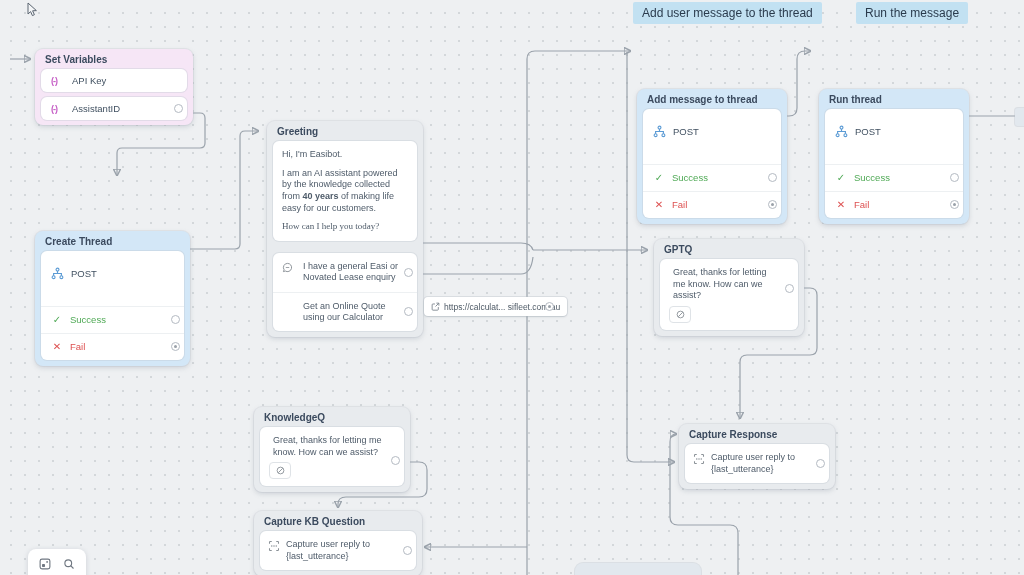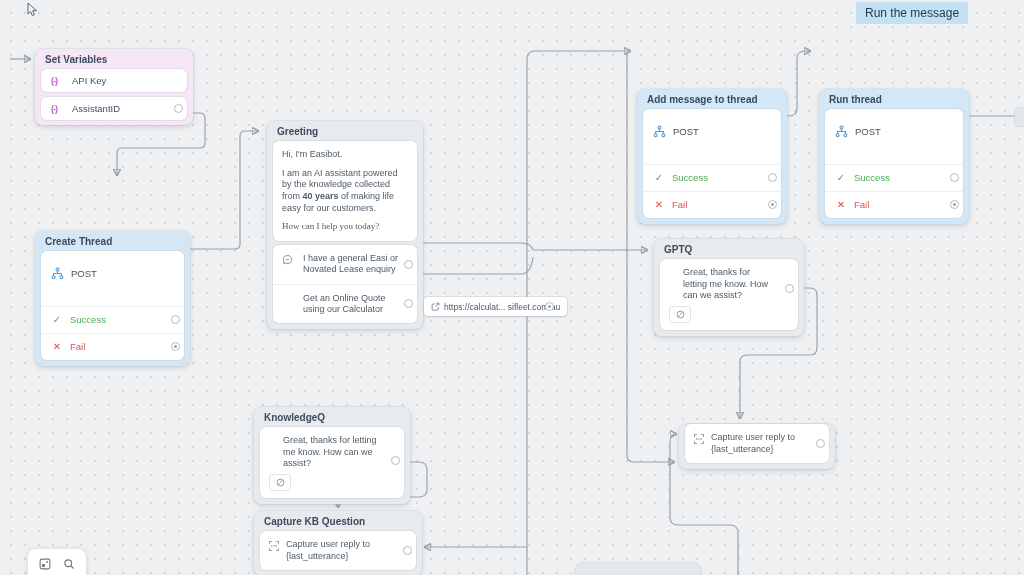--- a/index.html
+++ b/index.html
@@ -32,21 +32,21 @@
   .card-row{background:#fff;border-radius:6px;margin:0 6px 5px;position:relative;display:flex;align-items:center;gap:7px;padding:6px 18px 6px 10px;font-size:9.5px;color:#405060;box-shadow:0 0 0 1px rgba(190,198,206,.35);}
   .blue{background:#d3e7f7;margin-top:48px;}
   .gray{background:#e8ebee;}
   .pink{background:#f6e6f6;}
   .msg{font-size:9px;color:#4e5b69;line-height:1.3;padding:8px 9px;}
   .msg p{margin:0 0 7px;}
   .msg p:last-child{margin:0;font-family:Liberation Serif, serif;}
   .btnrow{position:relative;padding:8px 16px 8px 30px;font-size:9px;color:#4e5b69;line-height:1.25;}
   .btnrow + .btnrow{border-top:1px solid #edf0f2;}
   .btnrow .bicon{position:absolute;left:9px;top:9px;}
-  .prompt{font-size:9px;color:#4e5b69;line-height:1.3;padding:8px 22px 2px 23px;}
+  .prompt{font-size:9px;color:#4e5b69;line-height:1.3;padding:8px 22px 2px 13px;}
   .mini-btn{display:inline-flex;align-items:center;justify-content:center;width:20px;height:15px;
     border:1px solid #dfe3e7;border-radius:4px;margin:2px 0 7px 9px;}
   .cap{font-size:9px;color:#4e5b69;line-height:1.3;padding:8px 24px 8px 8px;display:flex;gap:6px;overflow-wrap:anywhere;border-radius:14px;}
   .sticky{position:absolute;z-index:3;background:#c2e1f2;color:#2a3b4d;font-size:12px;
     padding:4px 9px;border-radius:2px;white-space:nowrap;}
   .chip{position:absolute;left:424px;top:297px;z-index:2;height:19px;background:#fff;border-radius:4px;
     display:flex;align-items:center;gap:4px;padding:0 7px;font-size:8.5px;color:#4e5a66;
     box-shadow:0 1px 2px rgba(120,130,145,.25),0 0 0 1px rgba(190,198,206,.4);white-space:nowrap;}
   .chip-port{position:absolute;left:545px;top:302px;z-index:2;width:7px;height:7px;border:1.3px solid #b4bac2;
     border-radius:50%;background:#fff;box-sizing:content-box;}
@@ -79,20 +79,21 @@
     <path d="M527 575 V59 Q527 51 535 51 H630" marker-end="url(#arr)"></path>
     <path d="M627 52 V455 Q627 462 634 462 H674" marker-end="url(#arr)"></path>
     <path d="M776 116 H789 Q797 116 797 108 V59 Q797 51 805 51 H810" marker-end="url(#arr)"></path>
     <path d="M957 116 H1016"></path>
     <path d="M793 288 H810 Q817 288 817 295 V348 Q817 355 810 355 H747 Q740 355 740 362 V418" marker-end="url(#arr)"></path>
     <path d="M738 575 V533 Q738 525 730 525 H678 Q670 525 670 517 V442 Q670 434 676 434" marker-end="url(#arr)"></path>
     <path d="M401 462 H419 Q427 462 427 470 V489 Q427 497 419 497 H346 Q338 497 338 504 V507" marker-end="url(#arr)"></path>
     <path d="M527 547 H425" marker-end="url(#arr)"></path>
   </svg>
 
+  <div class="sticky" style="left:633px;top:2px;">Add user message to the thread</div>
   <div class="sticky" style="left:856px;top:2px;">Run the message</div>
 
   <div class="node pink" style="left:35px;top:49px;width:158px;">
     <div class="hdr">Set Variables</div>
     <div class="card-row">
       <span class="vicon">(-)</span>
       <span>API Key</span>
     </div>
     <div class="card-row">
       <span class="vicon">(-)</span>
@@ -123,21 +124,21 @@
       <div class="row err">
         <span class="glyph err">✕</span>
         <span>Fail</span>
         <span class="port dot"></span>
       </div>
     </div>
   </div>
 
   <div class="node gray" style="left:267px;top:121px;width:156px;">
     <div class="hdr">Greeting</div>
-    <div class="body msg" style="margin-bottom:4px;">
+    <div class="body msg" style="margin-bottom:12px;">
       <p>Hi, I'm Easibot.</p>
       <p><span>I am an AI assistant powered by the knowledge collected from </span><b>40 years</b><span> of making life easy for our customers.</span></p>
       <p>How can I help you today?</p>
     </div>
     <div class="body">
       <div class="btnrow">
         <svg class="ic bicon" width="11" height="11" viewBox="0 0 16 16">
             <path d="M8 2 a6 6 0 1 1 -3.2 11.1 L2 14 l1.1-2.6 A6 6 0 0 1 8 2 Z" fill="none" stroke="#8a9197" stroke-width="1.4"></path>
             <path d="M5.5 8 h5" stroke="#8a9197" stroke-width="1.2"></path>
           </svg>
@@ -256,20 +257,21 @@
               <circle cx="11" cy="8" r="1"></circle>
             </g>
           </svg>
         <span>Capture user reply to {last_utterance}</span>
         <span class="port"></span>
       </div>
     </div>
   </div>
 
   <div class="node gray" style="left:679px;top:424px;width:156px;">
+    <div class="hdr">Capture Response</div>
     <div class="body">
       <div class="cap">
         <svg class="ic" style="flex:0 0 12px;margin-top:1px;" width="12" height="12" viewBox="0 0 16 16">
             <g stroke="#8a9197" stroke-width="1.4" fill="none">
               <path d="M2 5 V3 a1 1 0 0 1 1-1 h2 M11 2 h2 a1 1 0 0 1 1 1 v2 M14 11 v2 a1 1 0 0 1 -1 1 h-2 M5 14 H3 a1 1 0 0 1 -1 -1 v-2"></path>
             </g>
             <g fill="#8a9197">
               <circle cx="5" cy="8" r="1"></circle>
               <circle cx="8" cy="8" r="1"></circle>
               <circle cx="11" cy="8" r="1"></circle>

